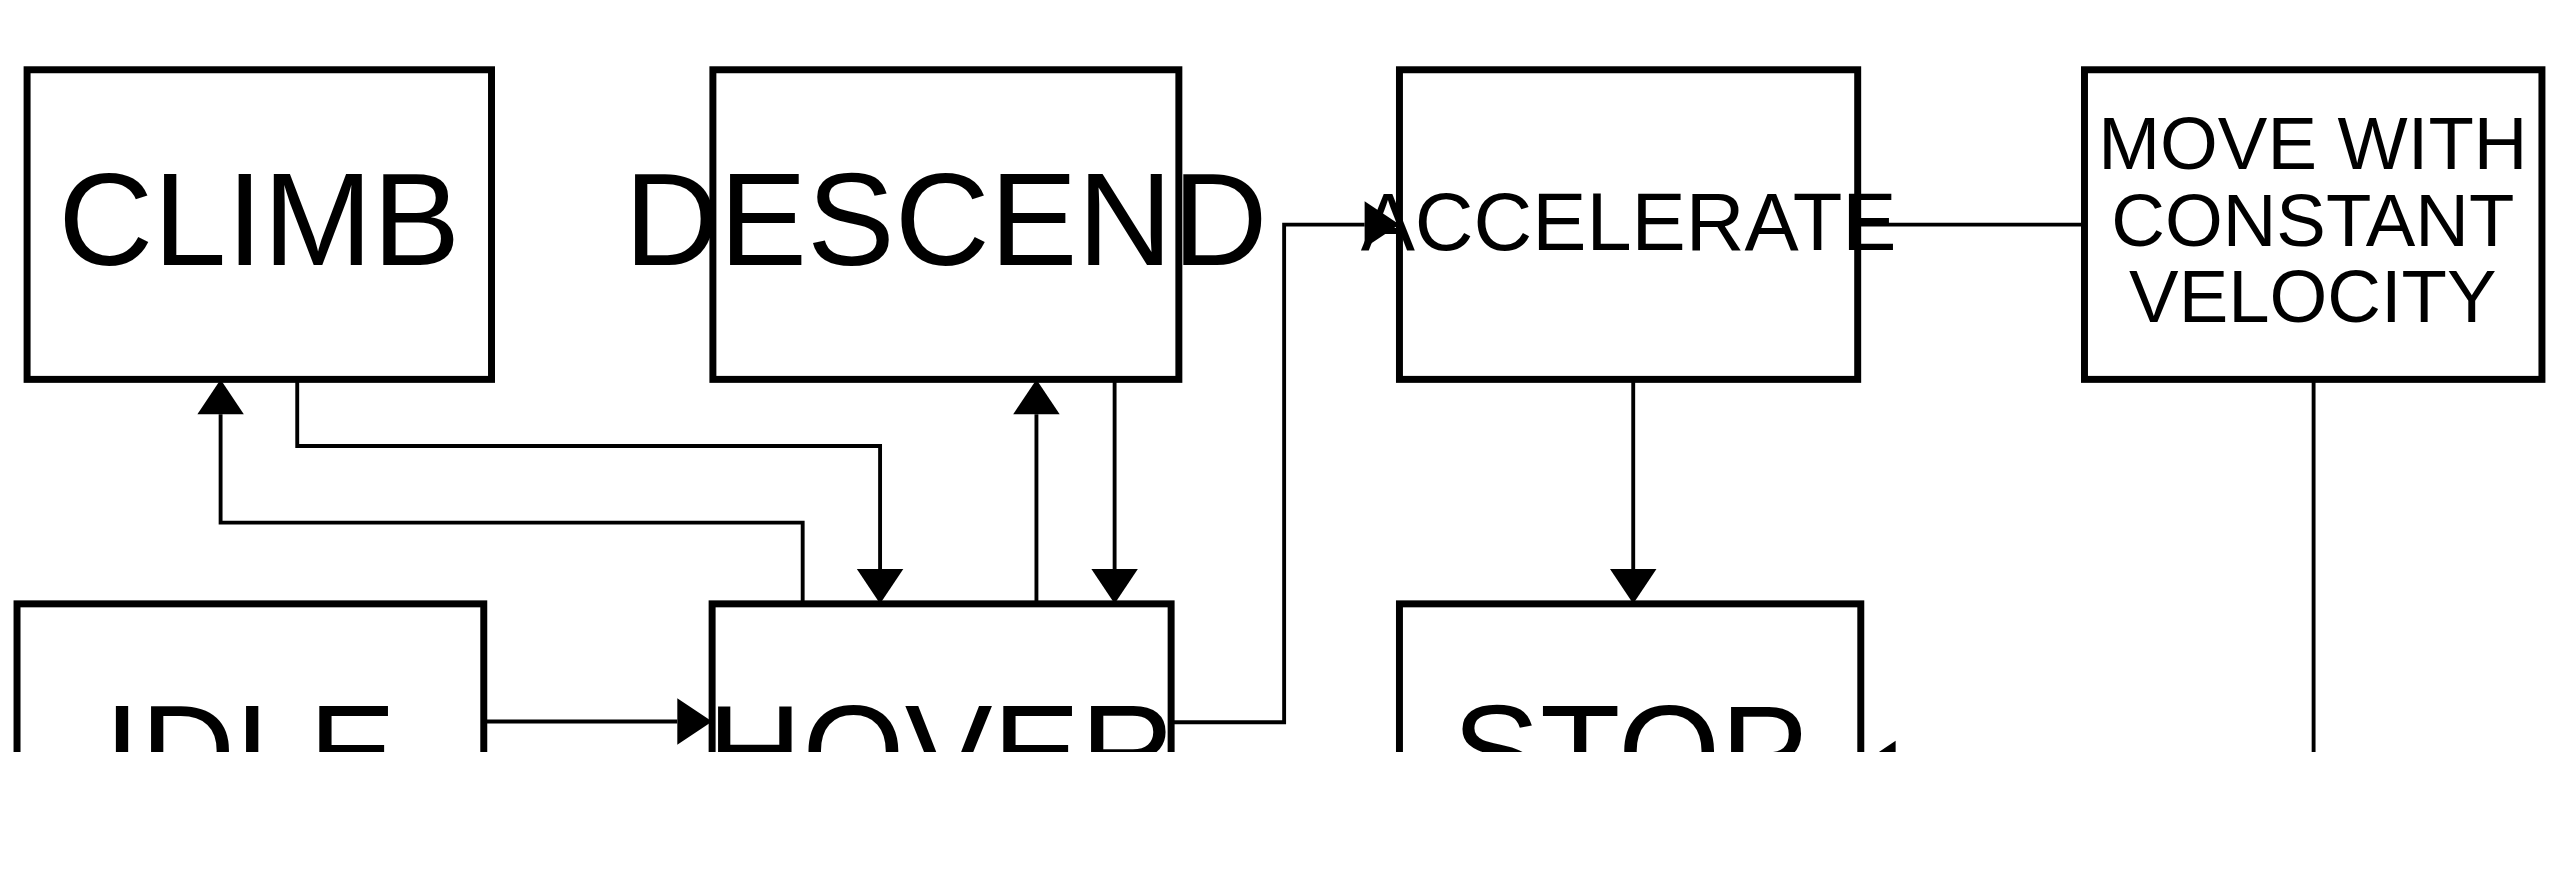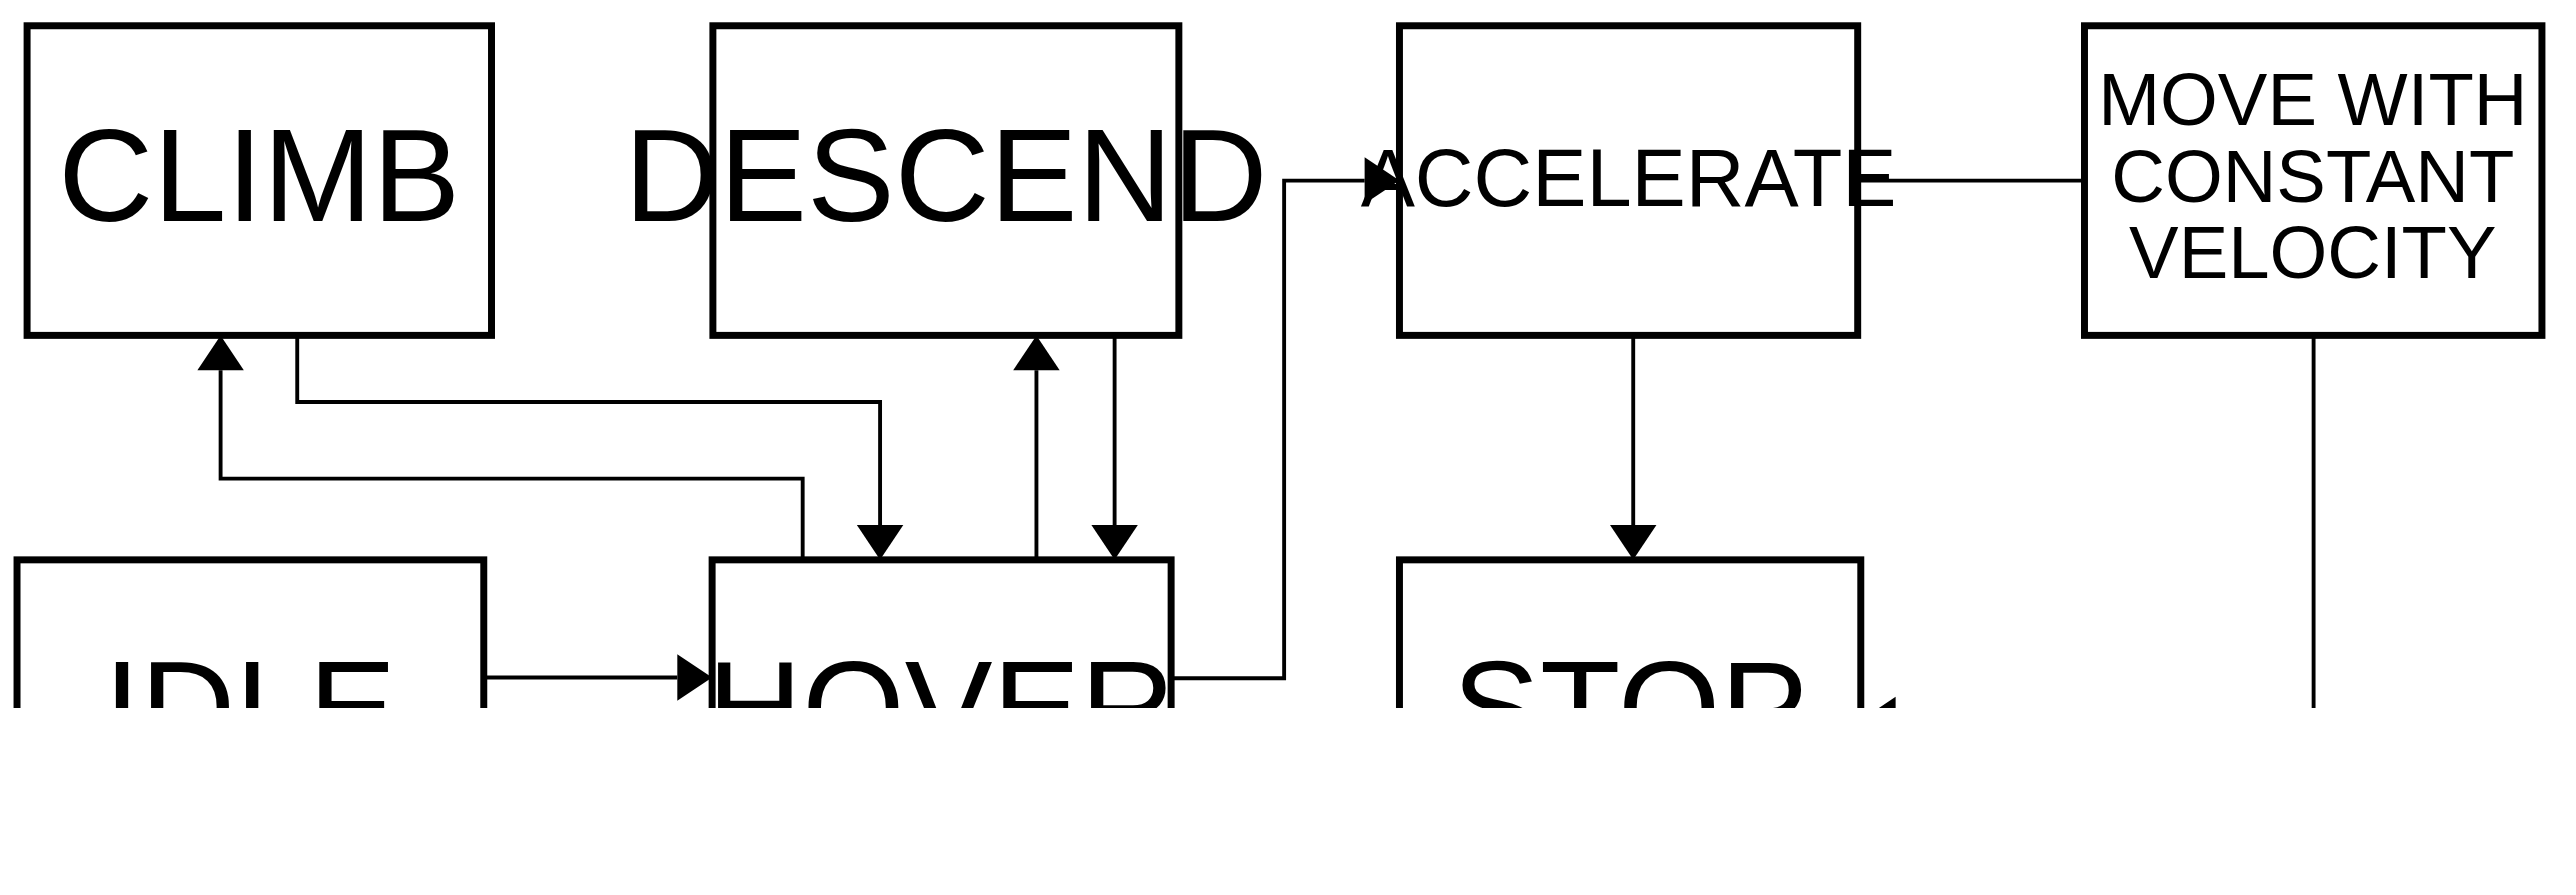--- a/index.html
+++ b/index.html
@@ -9,20 +9,21 @@
   }
   body {
     font-family: "Liberation Sans", sans-serif;
   }
   #diagram-root {
     position: relative;
     width: 2576px;
     height: 708px;
     background: #ffffff;
     overflow: hidden;
+    margin-top: 44px;
   }
   #diagram-svg {
     position: absolute;
     top: 0;
     left: 0;
     width: 2576px;
     height: 896px;
   }
   .node-box {
     fill: #ffffff;

